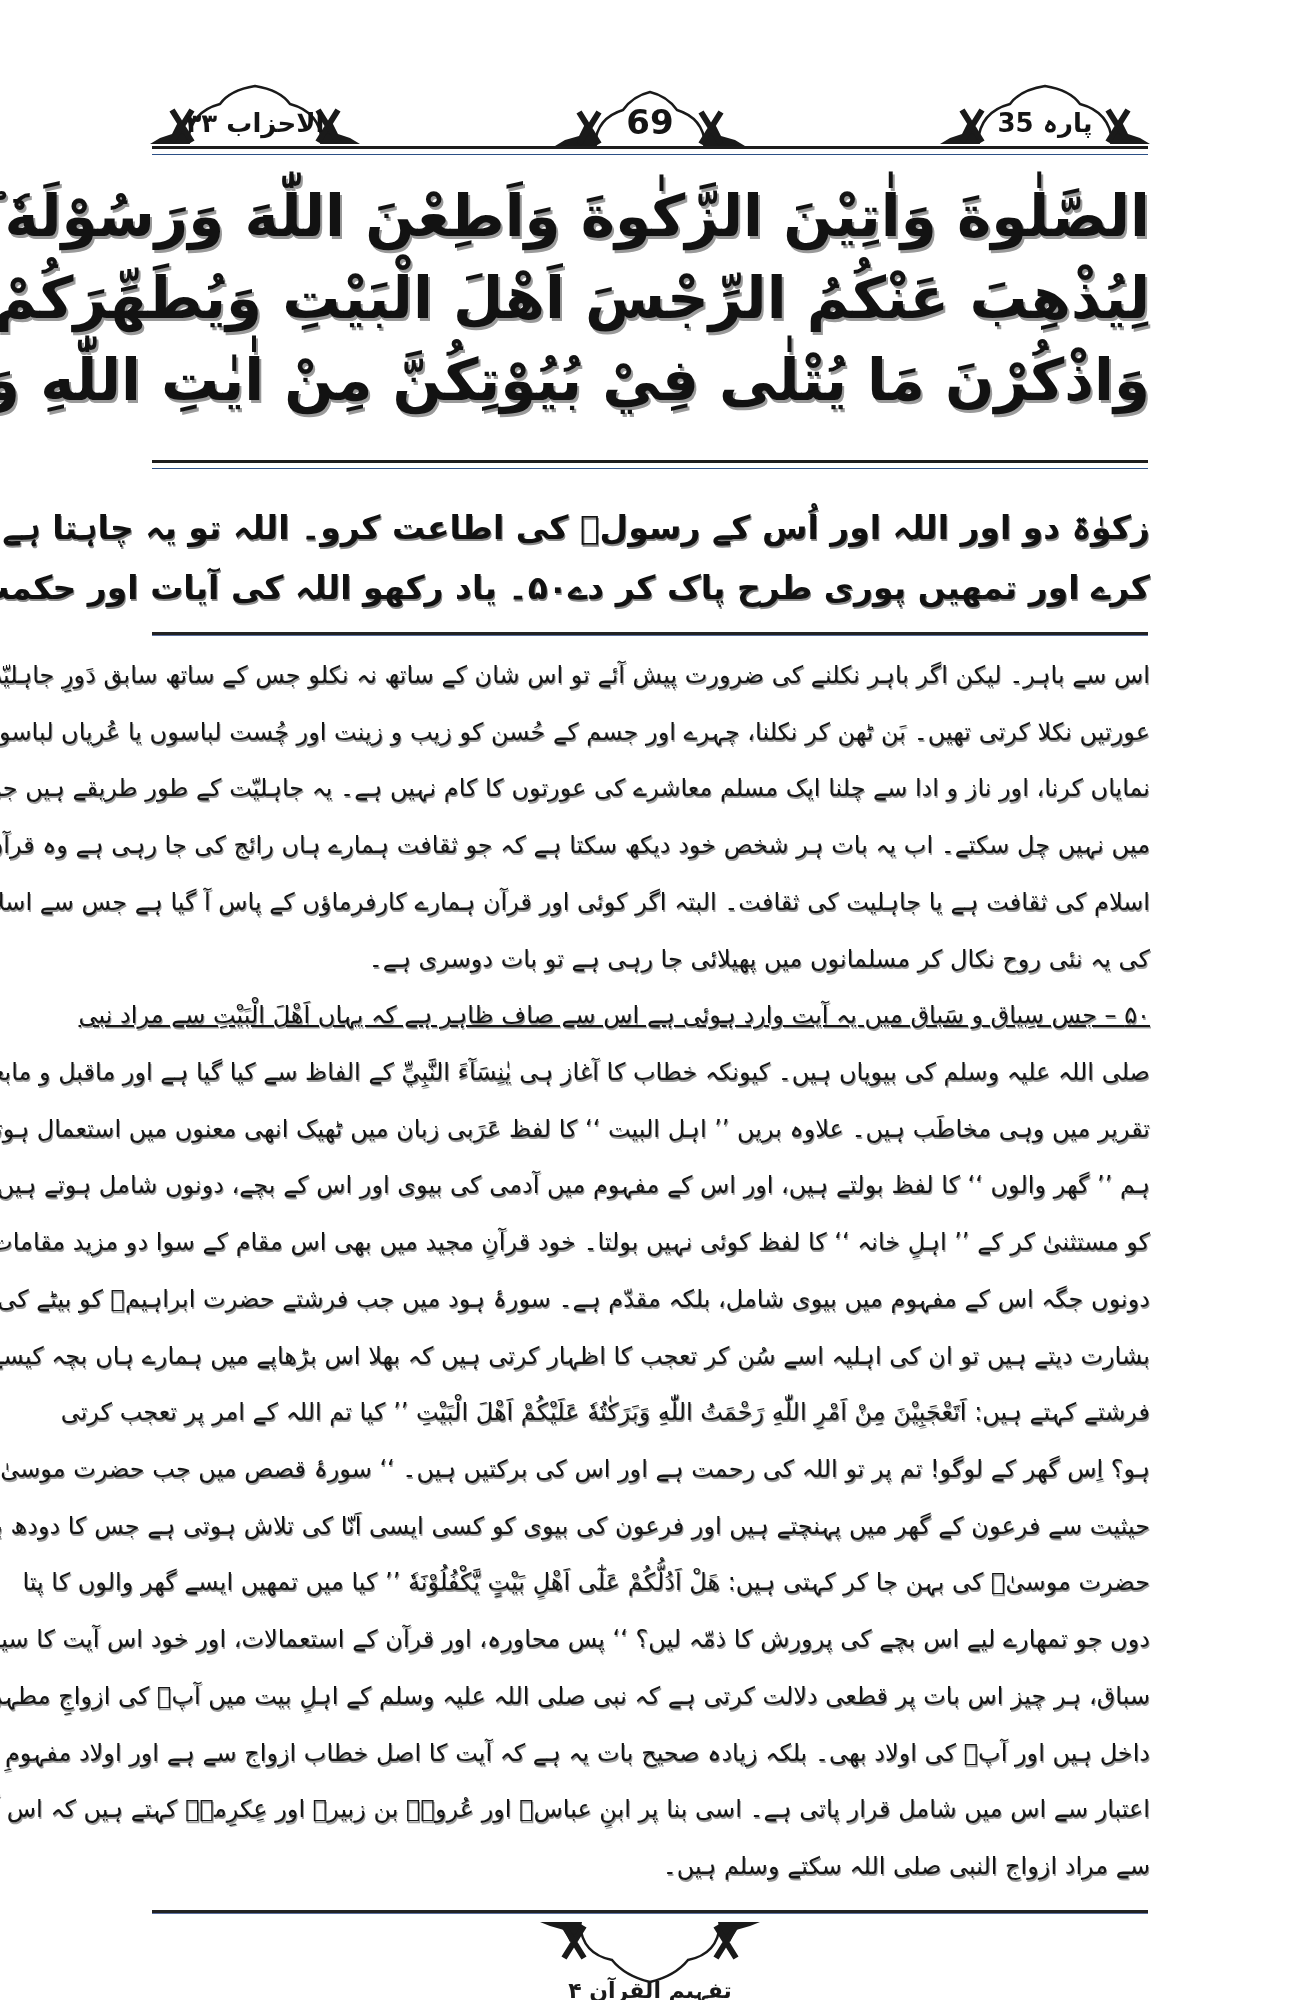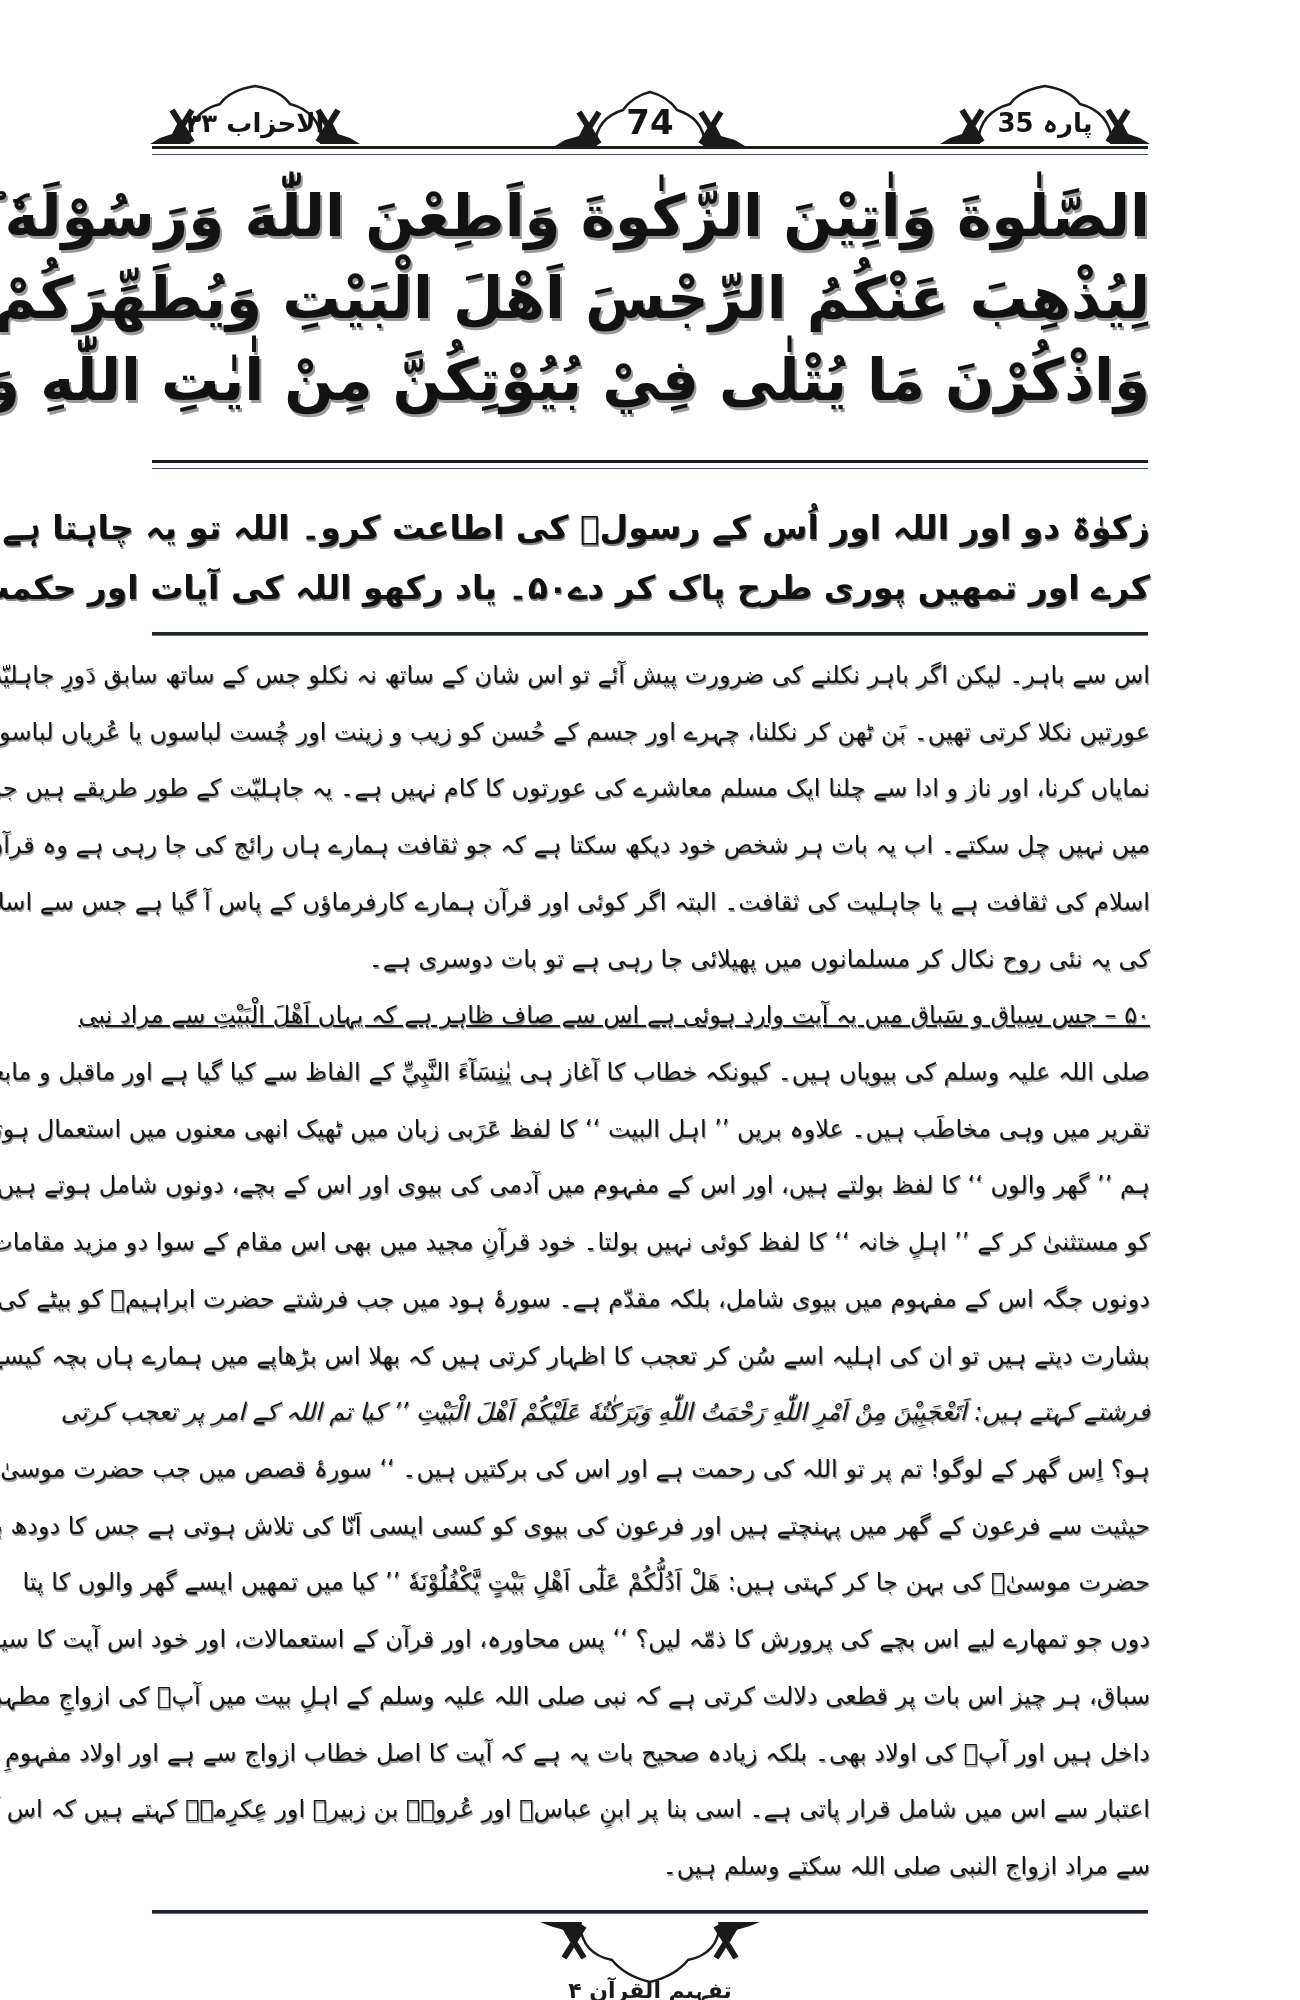--- a/index.html
+++ b/index.html
@@ -52,21 +52,21 @@
 
   <div class="hdr" style="left:545px;width:210px;">
     <div class="orn">
       <svg width="210" height="60" viewBox="0 0 210 60">
         <path d="M50 56 Q52 30 78 22 Q88 8 105 4 Q122 8 132 22 Q158 30 160 56" fill="none" stroke="#1a1a1a" stroke-width="2.5"></path>
         <path d="M10 58 L52 58 L50 46 L40 36 L34 48 L20 52 Z" fill="#1a1a1a"></path>
         <path d="M200 58 L158 58 L160 46 L170 36 L176 48 L190 52 Z" fill="#1a1a1a"></path>
         <path d="M34 24 L54 56 M54 24 L34 56" stroke="#1a1a1a" stroke-width="6"></path>
         <path d="M156 24 L176 56 M176 24 L156 56" stroke="#1a1a1a" stroke-width="6"></path>
       </svg>
-      <span class="lbl" style="font-size:34px;bottom:6px;">74</span>
+      <span class="lbl" style="font-size:34px;bottom:6px;">69</span>
     </div>
   </div>
 
   <div class="hdr" style="left:940px;width:210px;">
     <div class="orn">
       <svg width="210" height="66" viewBox="0 0 210 66">
         <path d="M38 60 Q40 30 70 22 Q80 8 105 4 Q130 8 140 22 Q170 30 172 60" fill="none" stroke="#1a1a1a" stroke-width="2.5"></path>
         <path d="M0 62 L40 62 L38 50 L28 40 L22 52 L10 56 Z" fill="#1a1a1a"></path>
         <path d="M210 62 L170 62 L172 50 L182 40 L188 52 L200 56 Z" fill="#1a1a1a"></path>
         <path d="M22 28 L42 60 M42 28 L22 60" stroke="#1a1a1a" stroke-width="6"></path>
@@ -96,21 +96,21 @@
     <div class="body-line" style="top: 827.143px;">میں نہیں چل سکتے۔ اب یہ بات ہر شخص خود دیکھ سکتا ہے کہ جو ثقافت ہمارے ہاں رائج کی جا رہی ہے وہ قرآن کی رُو سے</div>
     <div class="body-line" style="top: 883.857px;">اسلام کی ثقافت ہے یا جاہلیت کی ثقافت۔ البتہ اگر کوئی اور قرآن ہمارے کارفرماؤں کے پاس آ گیا ہے جس سے اسلام</div>
     <div class="body-line last" style="top: 940.571px;">کی یہ نئی روح نکال کر مسلمانوں میں پھیلائی جا رہی ہے تو بات دوسری ہے۔</div>
     <div class="body-line" style="top: 997.286px; text-decoration: underline;">۵۰ – جس سِیاق و سَباق میں یہ آیت وارد ہوئی ہے اس سے صاف ظاہر ہے کہ یہاں اَهْلَ الْبَيْتِ سے مراد نبی</div>
     <div class="body-line" style="top: 1054px;">صلی اللہ علیہ وسلم کی بیویاں ہیں۔ کیونکہ خطاب کا آغاز ہی يٰنِسَآءَ النَّبِيِّ کے الفاظ سے کیا گیا ہے اور ماقبل و مابعد کی پوری</div>
     <div class="body-line" style="top: 1110.71px;">تقریر میں وہی مخاطَب ہیں۔ علاوہ بریں ’’ اہل البیت ‘‘ کا لفظ عَرَبی زبان میں ٹھیک انھی معنوں میں استعمال ہوتا ہے جن میں</div>
     <div class="body-line" style="top: 1167.43px;">ہم ’’ گھر والوں ‘‘ کا لفظ بولتے ہیں، اور اس کے مفہوم میں آدمی کی بیوی اور اس کے بچے، دونوں شامل ہوتے ہیں۔ بیوی</div>
     <div class="body-line" style="top: 1224.14px;">کو مستثنیٰ کر کے ’’ اہلِ خانہ ‘‘ کا لفظ کوئی نہیں بولتا۔ خود قرآنِ مجید میں بھی اس مقام کے سوا دو مزید مقامات پر یہ لفظ آیا ہے اور</div>
     <div class="body-line" style="top: 1280.86px;">دونوں جگہ اس کے مفہوم میں بیوی شامل، بلکہ مقدّم ہے۔ سورۂ ہود میں جب فرشتے حضرت ابراہیمؑ کو بیٹے کی پیدائش کی</div>
     <div class="body-line" style="top: 1337.57px;">بشارت دیتے ہیں تو ان کی اہلیہ اسے سُن کر تعجب کا اظہار کرتی ہیں کہ بھلا اس بڑھاپے میں ہمارے ہاں بچہ کیسے ہوگا۔ اس پر</div>
-    <div class="body-line" style="top: 1394.29px; font-style: italic;">فرشتے کہتے ہیں: اَتَعْجَبِيْنَ مِنْ اَمْرِ اللّٰهِ رَحْمَتُ اللّٰهِ وَبَرَكٰتُهٗ عَلَيْكُمْ اَهْلَ الْبَيْتِ ’’ کیا تم اللہ کے امر پر تعجب کرتی</div>
+    <div class="body-line" style="top: 1394.29px;">فرشتے کہتے ہیں: اَتَعْجَبِيْنَ مِنْ اَمْرِ اللّٰهِ رَحْمَتُ اللّٰهِ وَبَرَكٰتُهٗ عَلَيْكُمْ اَهْلَ الْبَيْتِ ’’ کیا تم اللہ کے امر پر تعجب کرتی</div>
     <div class="body-line" style="top: 1451px;">ہو؟ اِس گھر کے لوگو! تم پر تو اللہ کی رحمت ہے اور اس کی برکتیں ہیں۔ ‘‘ سورۂ قصص میں جب حضرت موسیٰؑ ایک شِیر خوار بچے کی</div>
     <div class="body-line" style="top: 1507.71px;">حیثیت سے فرعون کے گھر میں پہنچتے ہیں اور فرعون کی بیوی کو کسی ایسی اَنّا کی تلاش ہوتی ہے جس کا دودھ بچہ پی لے تو</div>
     <div class="body-line" style="top: 1564.43px;">حضرت موسیٰؑ کی بہن جا کر کہتی ہیں: هَلْ اَدُلُّكُمْ عَلٰٓى اَهْلِ بَيْتٍ يَّكْفُلُوْنَهٗ ’’ کیا میں تمھیں ایسے گھر والوں کا پتا</div>
     <div class="body-line" style="top: 1621.14px;">دوں جو تمھارے لیے اس بچے کی پرورش کا ذمّہ لیں؟ ‘‘ پس محاورہ، اور قرآن کے استعمالات، اور خود اس آیت کا سیاق و</div>
     <div class="body-line" style="top: 1677.86px;">سباق، ہر چیز اس بات پر قطعی دلالت کرتی ہے کہ نبی صلی اللہ علیہ وسلم کے اہلِ بیت میں آپؐ کی ازواجِ مطہرات بھی</div>
     <div class="body-line" style="top: 1734.57px;">داخل ہیں اور آپؐ کی اولاد بھی۔ بلکہ زیادہ صحیح بات یہ ہے کہ آیت کا اصل خطاب ازواج سے ہے اور اولاد مفہومِ لفظ کے</div>
     <div class="body-line" style="top: 1791.29px;">اعتبار سے اس میں شامل قرار پاتی ہے۔ اسی بنا پر ابنِ عباسؓ اور عُروہؒ بن زبیرؓ اور عِکرِمہؒ کہتے ہیں کہ اس آیت میں اَهْلَ الْبَيْتِ</div>
     <div class="body-line last" style="top: 1848px;">سے مراد ازواج النبی صلی اللہ سکتے وسلم ہیں۔</div>
   </div>
 

